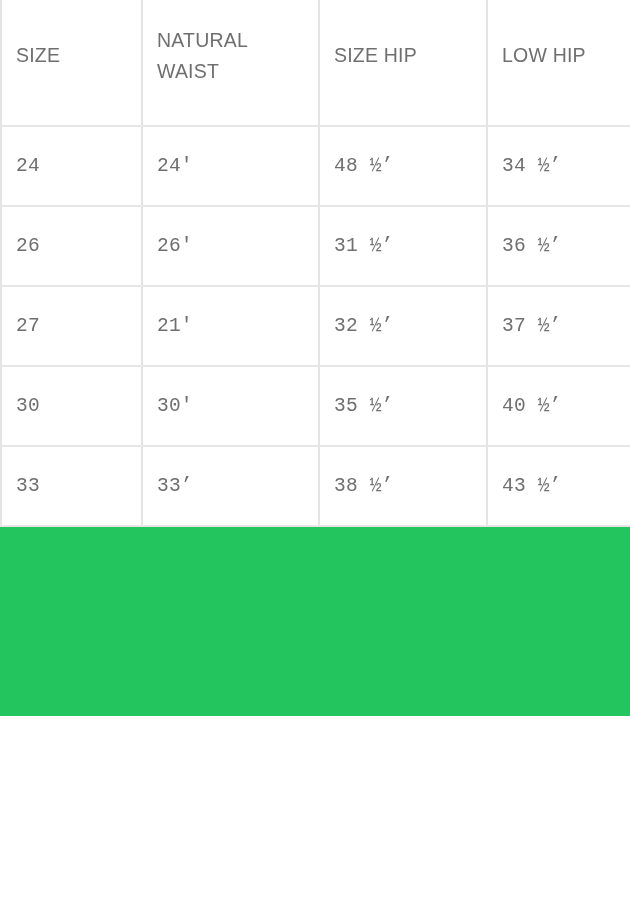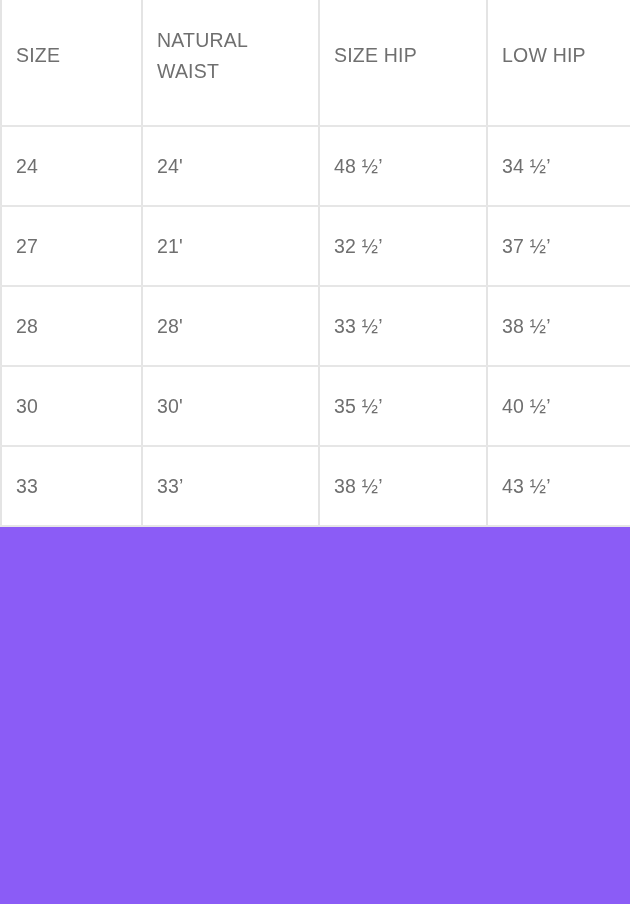--- a/index.html
+++ b/index.html
@@ -10,23 +10,23 @@
   body {
     width: 630px;
     height: 904px;
     overflow: hidden;
     font-family: "Liberation Sans", sans-serif;
   }
 
   .chart-viewport {
     position: relative;
     width: 630px;
-    height: 904px;
+    height: 716px;
     overflow: hidden;
-    background: #8b5cf6;
+    background: #22c55e;
   }
 
   
   .size-table {
     position: absolute;
     top: -14px;
     left: 0;
     width: 630px;
     border-collapse: collapse;
     table-layout: fixed;
@@ -57,20 +57,21 @@
     border-left: 2px solid #e4e4e4;
   }
 
   .size-table th {
     height: 139px;
     font-size: 19.5px;
   }
 
   .size-table td {
     height: 78px;
+    font-family: Liberation Mono, monospace;
   }
 
   .head-label {
     display: block;
     max-width: 110px;
   }
 
   .frac {
     font-feature-settings: "frac" 0;
   }
@@ -103,30 +104,30 @@
       </tr>
     </thead>
     <tbody>
       <tr>
         <td>24</td>
         <td class="frac">24'</td>
         <td class="frac">48 ½’</td>
         <td class="frac">34 ½’</td>
       </tr>
       <tr>
+        <td>26</td>
+        <td class="frac">26'</td>
+        <td class="frac">31 ½’</td>
+        <td class="frac">36 ½’</td>
+      </tr>
+      <tr>
         <td>27</td>
         <td class="frac">21'</td>
         <td class="frac">32 ½’</td>
         <td class="frac">37 ½’</td>
-      </tr>
-      <tr>
-        <td>28</td>
-        <td class="frac">28'</td>
-        <td class="frac">33 ½’</td>
-        <td class="frac">38 ½’</td>
       </tr>
       <tr>
         <td>30</td>
         <td class="frac">30'</td>
         <td class="frac">35 ½’</td>
         <td class="frac">40 ½’</td>
       </tr>
       <tr>
         <td>33</td>
         <td class="frac">33’</td>

